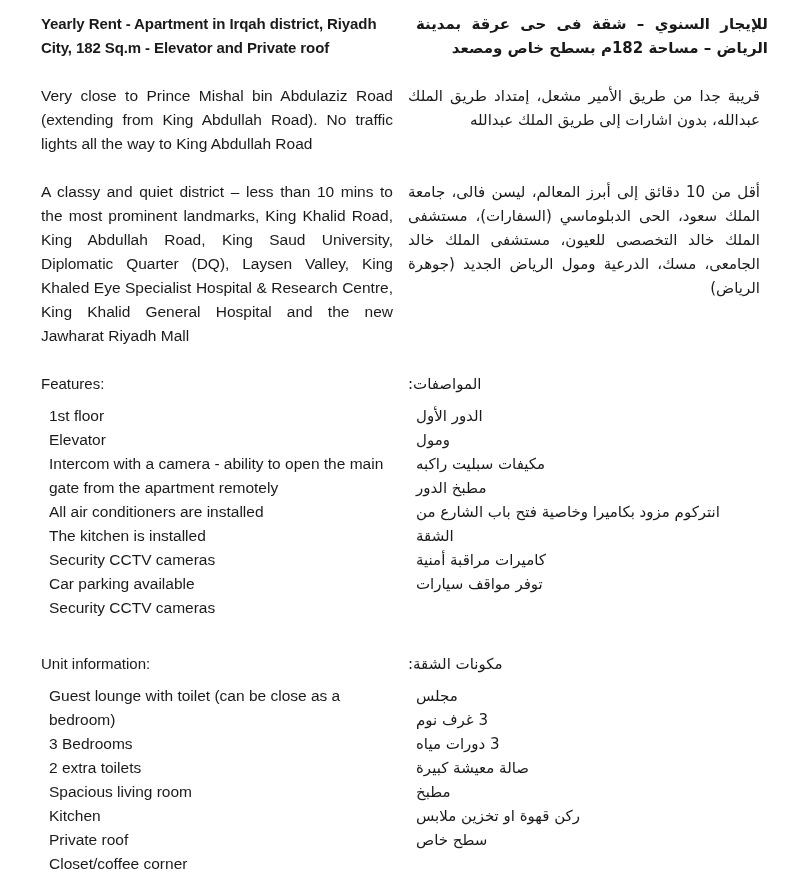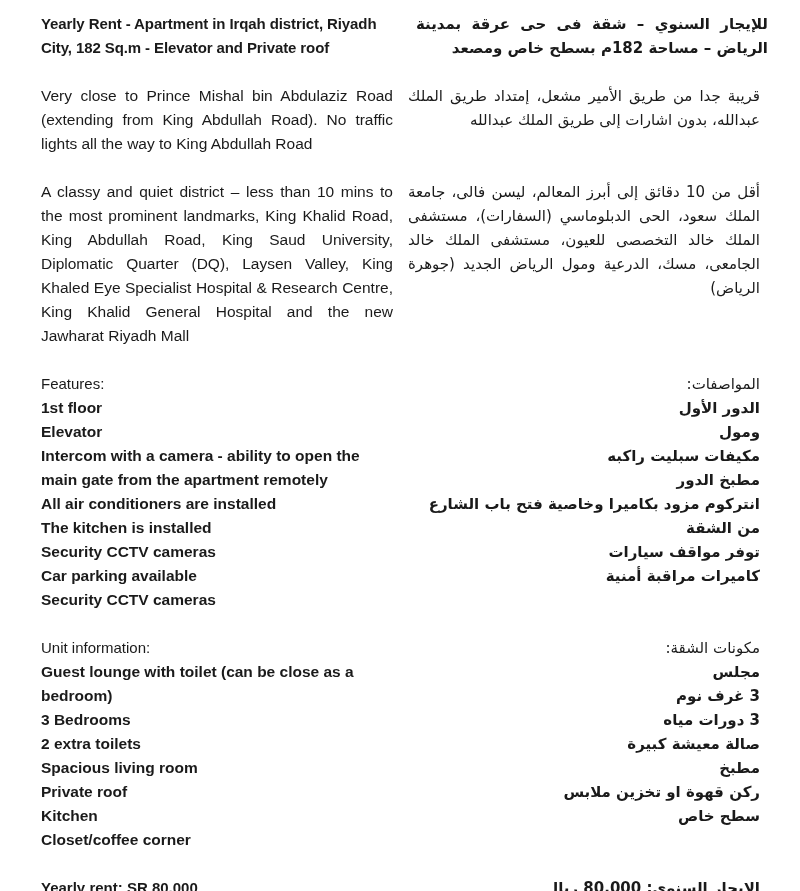--- a/index.html
+++ b/index.html
@@ -31,21 +31,21 @@
     width: 352px;
     flex: 0 0 352px;
     direction: ltr;
     text-align: left;
   }
   .col-ar {
     width: 352px;
     flex: 0 0 352px;
     margin-left: 15px;
     direction: rtl;
-    text-align: right;
+    text-align: left;
     font-family: "DejaVu Sans", "Liberation Sans", sans-serif;
   }
   .justify { text-align: justify; text-align-last: left; }
   .justify-ar { text-align: justify; text-align-last: right; }
 
   .t-title {
     font-size: 15px;
     font-weight: bold;
     line-height: 24px;
     letter-spacing: -0.1px;
@@ -82,23 +82,22 @@
     line-height: 24px;
   }
   .t-strong-ar {
     font-size: 15px;
     font-weight: bold;
     line-height: 24px;
   }
   .spacer-24 { height: 24px; }
   ul.plain {
     list-style: none;
-    margin: 0;
+    margin: 8px;
     padding: 0;
-    font-weight: bold;
   }
   ul.plain li { margin: 0; padding: 0; }
 </style>
 </head>
 <body>
 
 <div class="page">
 
   <div class="row">
     <div class="col-en t-title">Yearly Rent - Apartment in Irqah district, Riyadh City, 182 Sq.m - Elevator and Private roof</div>
@@ -136,38 +135,38 @@
         </ul>
     </div>
     <div class="col-ar">
       <div class="t-head">المواصفات:</div>
       <ul class="plain t-list-ar">
           <li>الدور الأول</li>
           <li>ومول</li>
           <li>مكيفات سبليت راكبه</li>
           <li>مطبخ الدور</li>
           <li>انتركوم مزود بكاميرا وخاصية فتح باب الشارع من الشقة</li>
+          <li>كاميرات مراقبة أمنية</li>
           <li>توفر مواقف سيارات</li>
-          <li>كاميرات مراقبة أمنية</li>
         </ul>
     </div>
   </div>
 
   <div class="spacer-24"></div>
 
   <div class="row">
     <div class="col-en">
       <div class="t-head">Unit information:</div>
       <ul class="plain t-list">
           <li>Guest lounge with toilet (can be close as a bedroom)</li>
           <li>3 Bedrooms</li>
           <li>2 extra toilets</li>
           <li>Spacious living room</li>
+          <li>Kitchen</li>
           <li>Private roof</li>
-          <li>Kitchen</li>
           <li>Closet/coffee corner</li>
         </ul>
     </div>
     <div class="col-ar">
       <div class="t-head">مكونات الشقة:</div>
       <ul class="plain t-list-ar">
           <li>مجلس</li>
           <li>3 غرف نوم</li>
           <li>3 دورات مياه</li>
           <li>صالة معيشة كبيرة</li>

